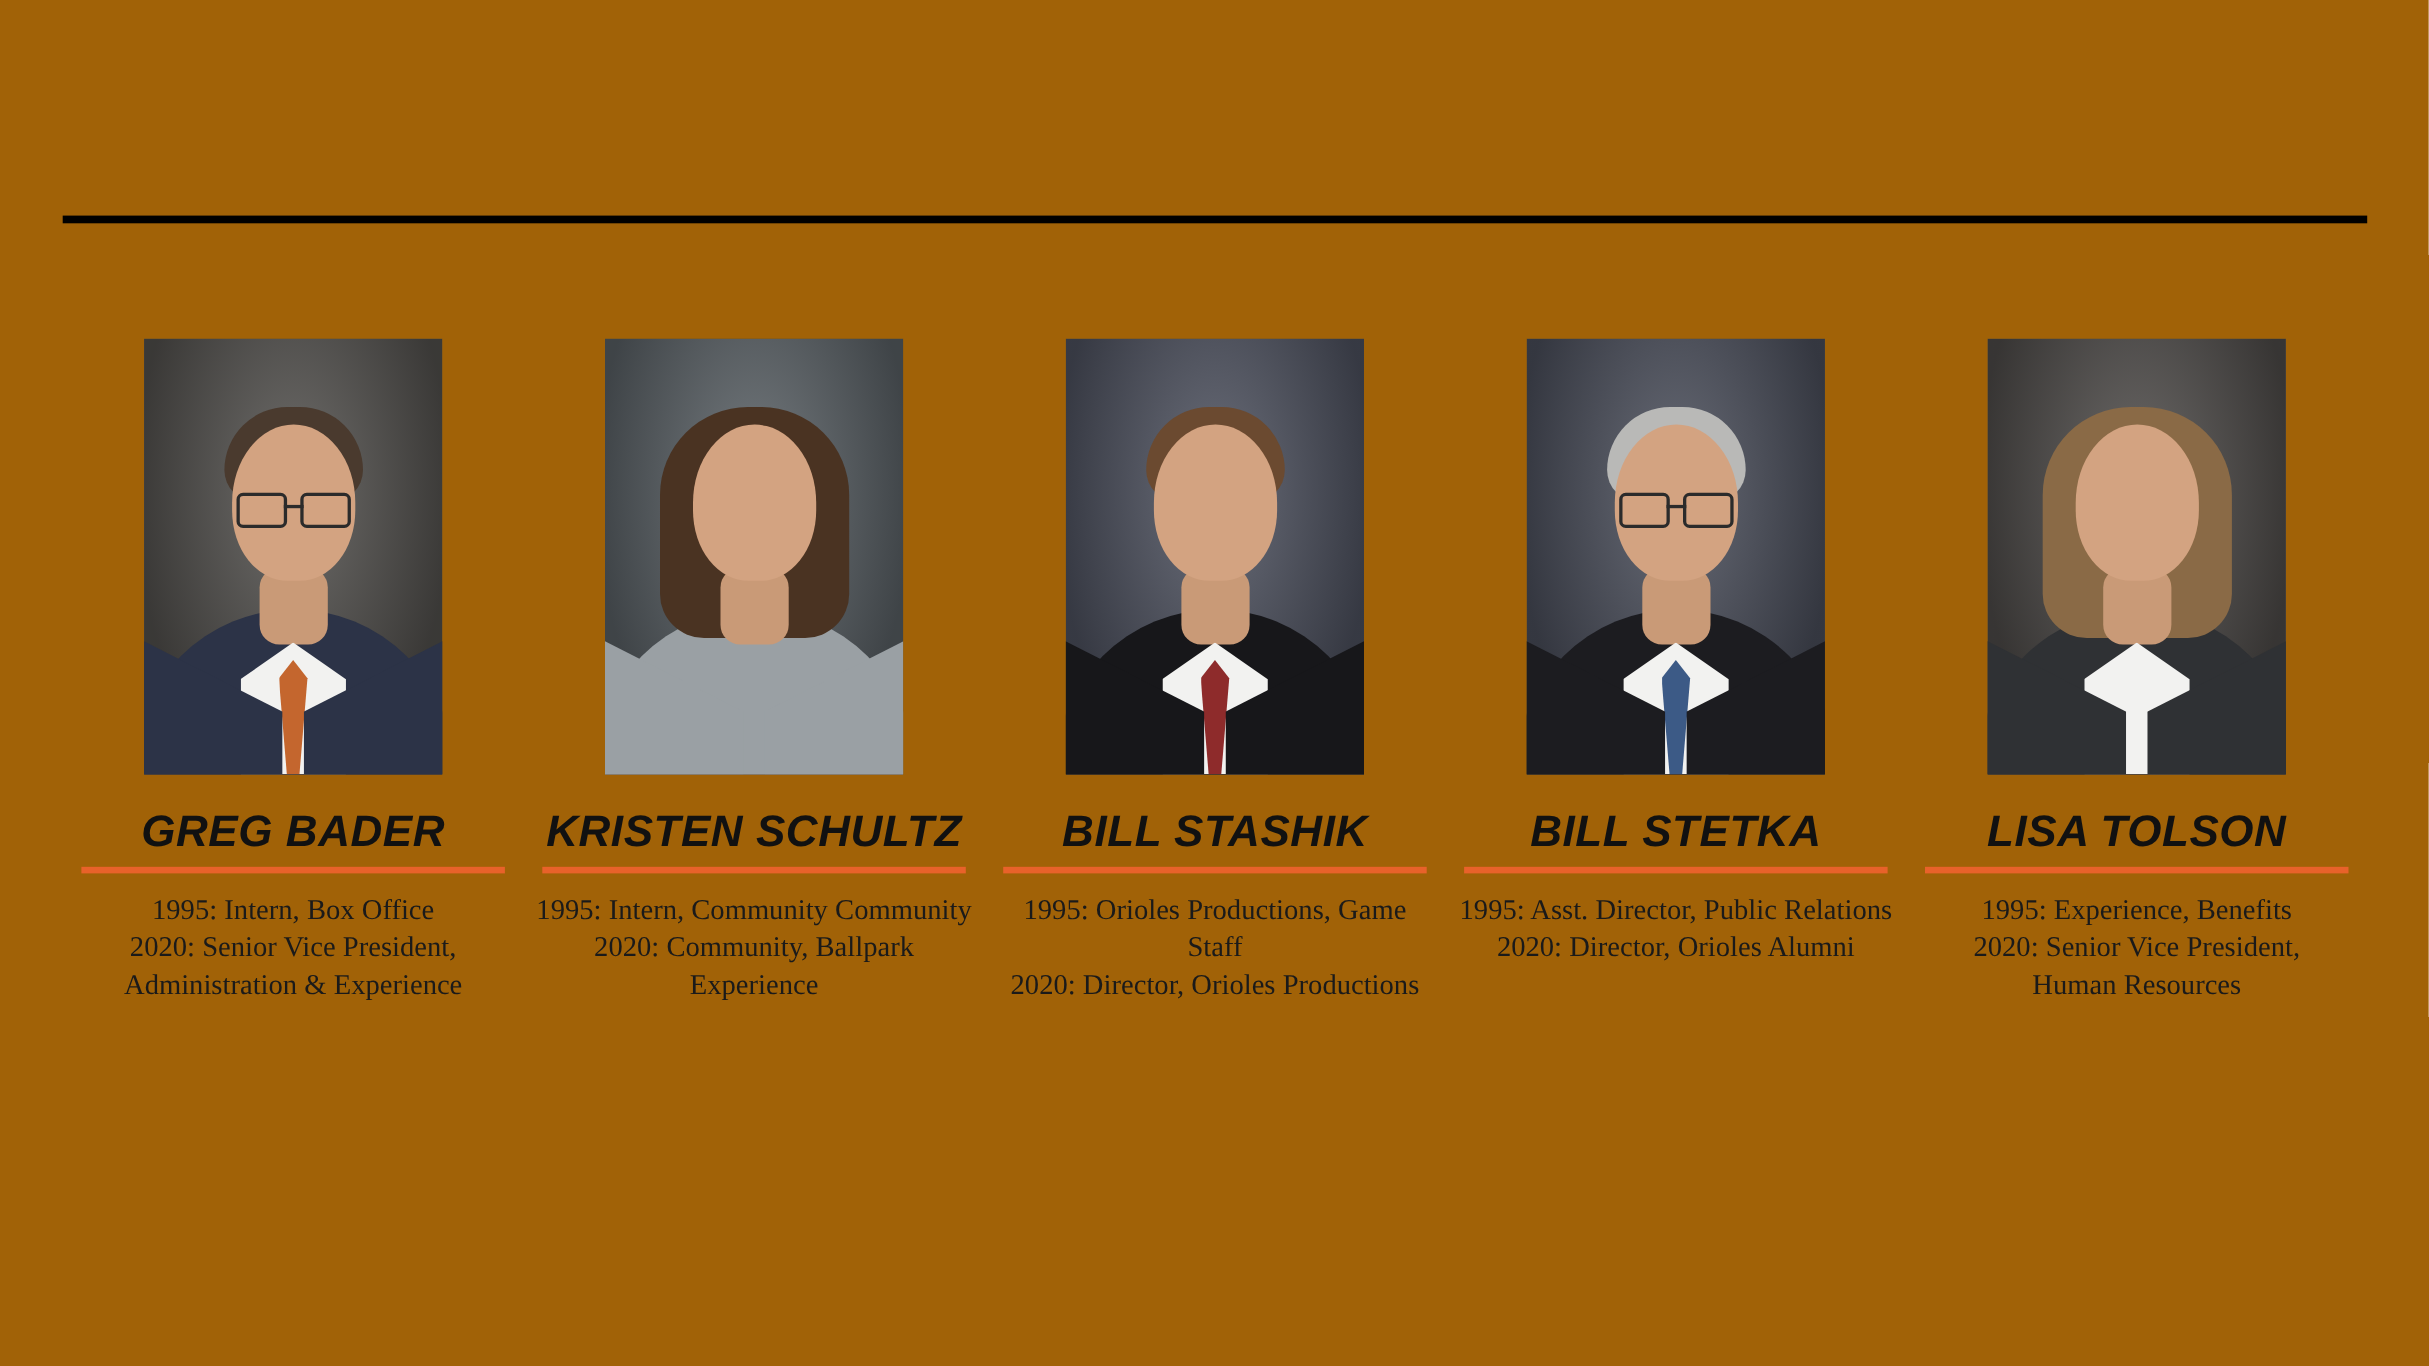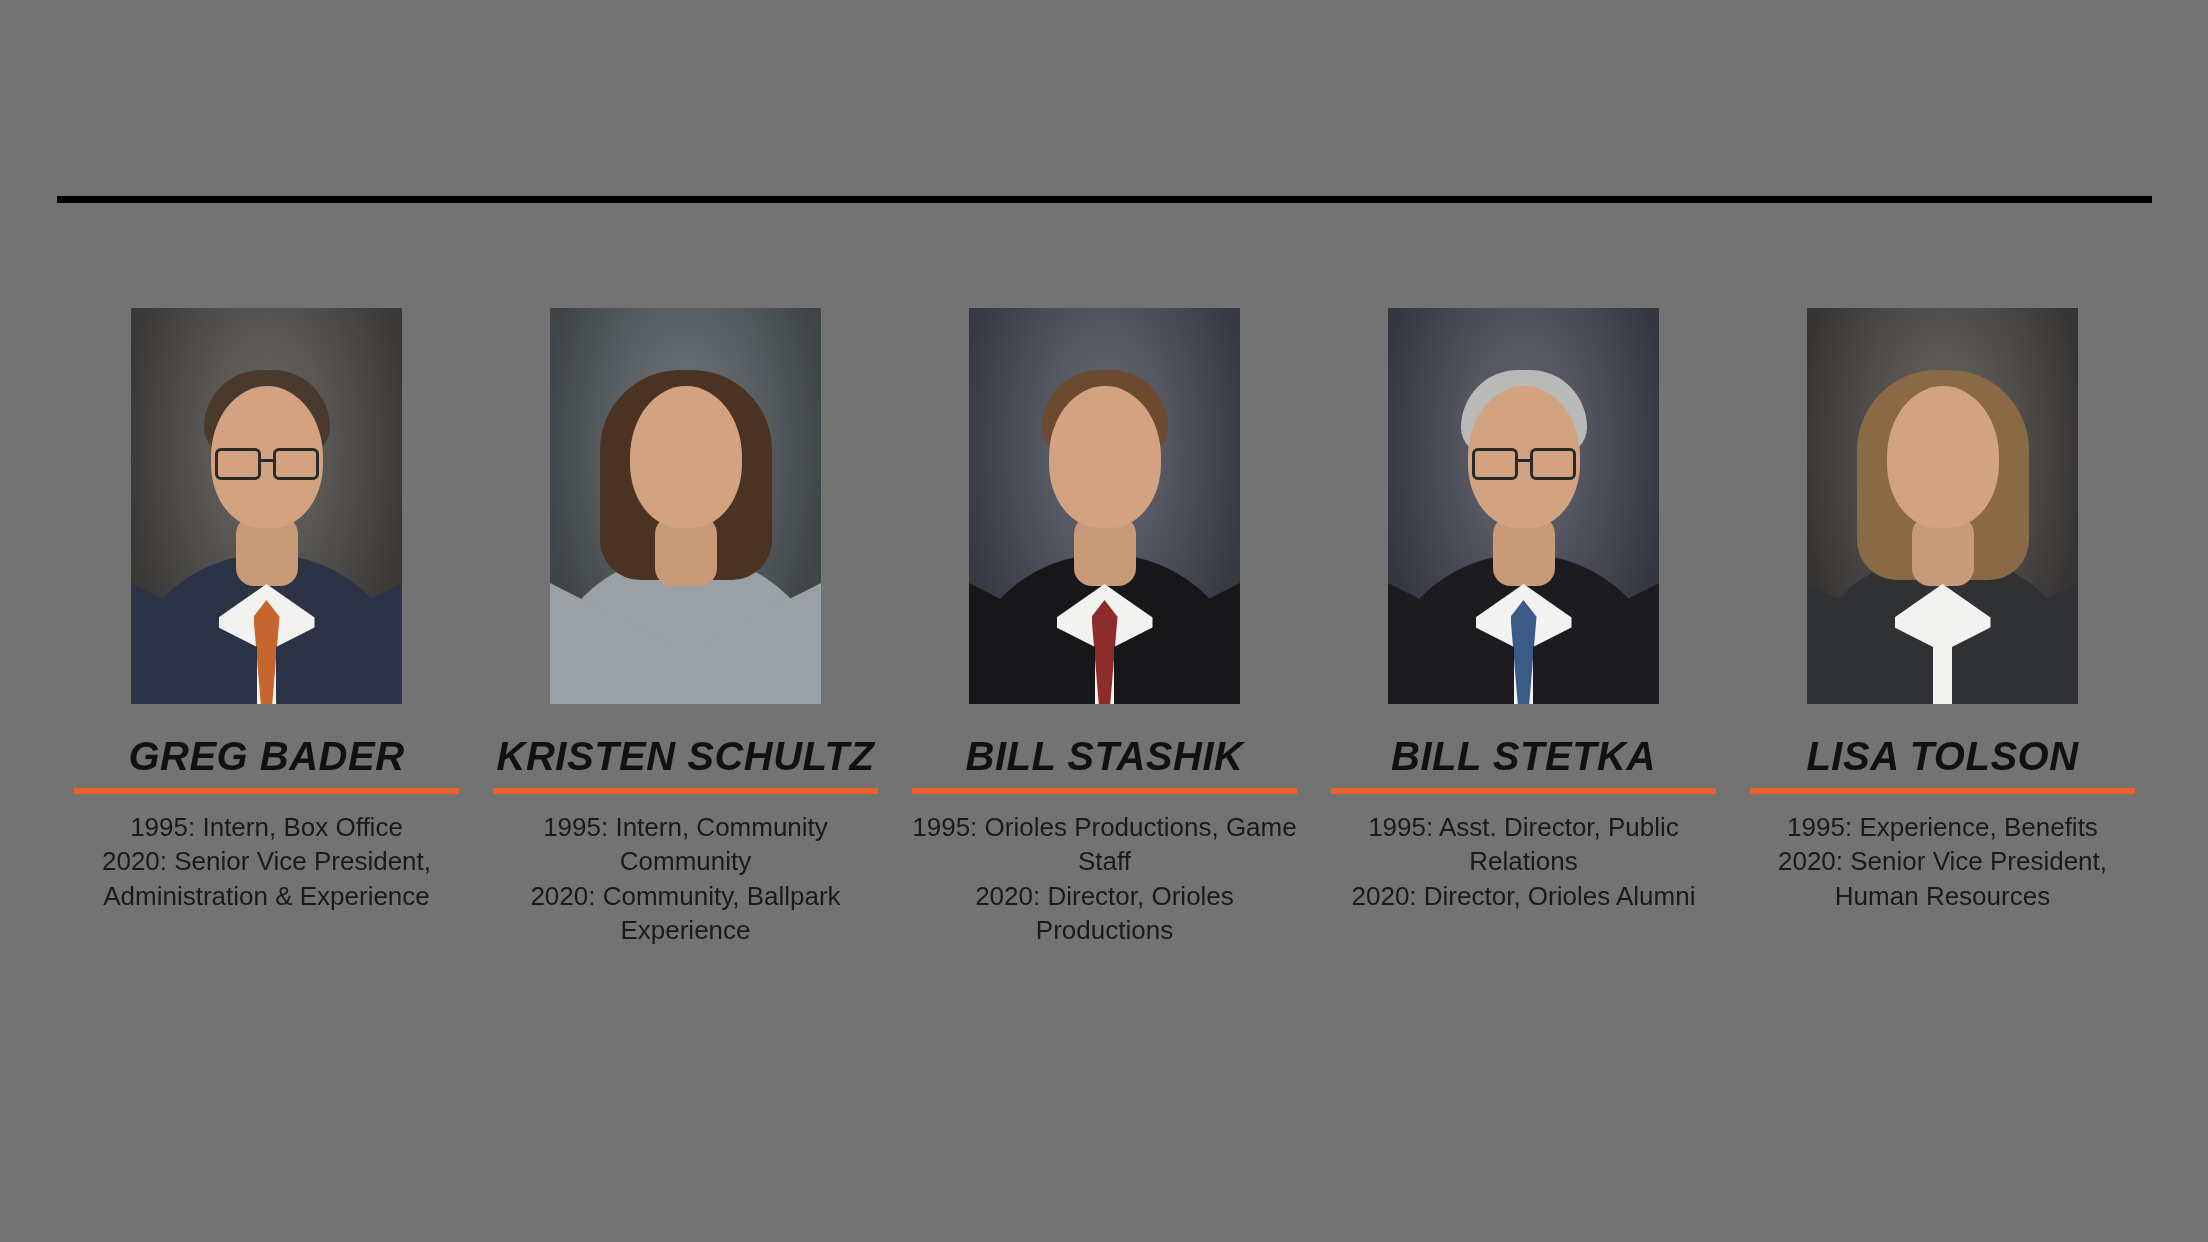--- a/index.html
+++ b/index.html
@@ -13,21 +13,21 @@
     font-family: "Liberation Sans", sans-serif;
     color: #1a1a1a;
     overflow: hidden;
     position: relative;
   }
 
   .page {
     position: relative;
     width: 2208px;
     height: 1242px;
-    background: #737373;
+    background: #a16207;
   }
 
   
   .top-rule {
     position: absolute;
     left: 57px;
     top: 196px;
     width: 2095px;
     height: 7px;
     background: #000000;
@@ -192,20 +192,21 @@
     background: #e8622a;
   }
 
   .facts {
     margin-top: 16px;
     width: 400px;
     text-align: center;
     font-size: 26px;
     line-height: 1.32;
     color: #1a1a1a;
+    font-family: Liberation Serif, serif;
   }
   .facts div { white-space: pre-wrap; }
 </style>
 </head>
 <body>
 
 <div class="page">
 
   <div class="top-rule"></div>
 

